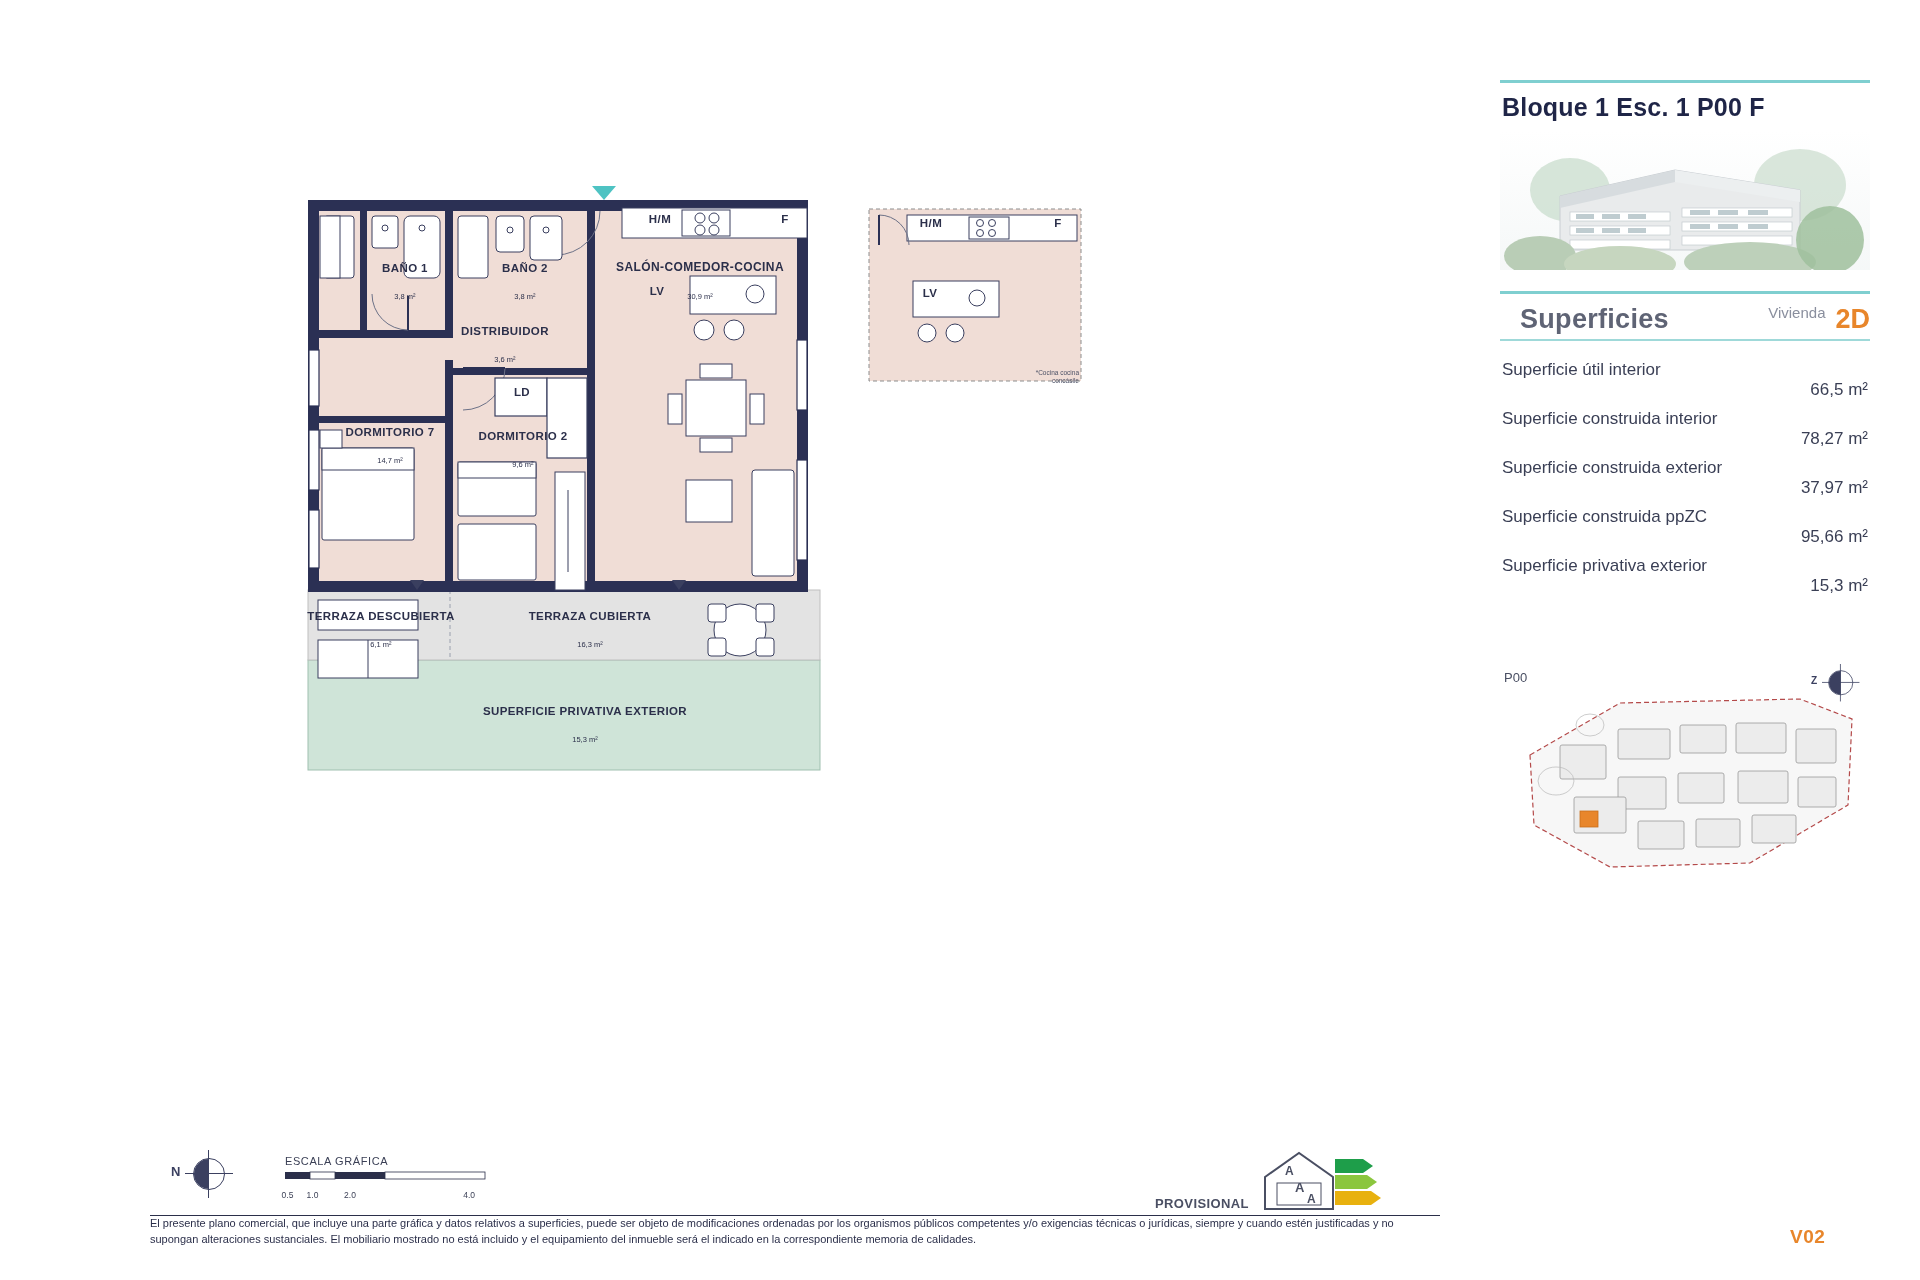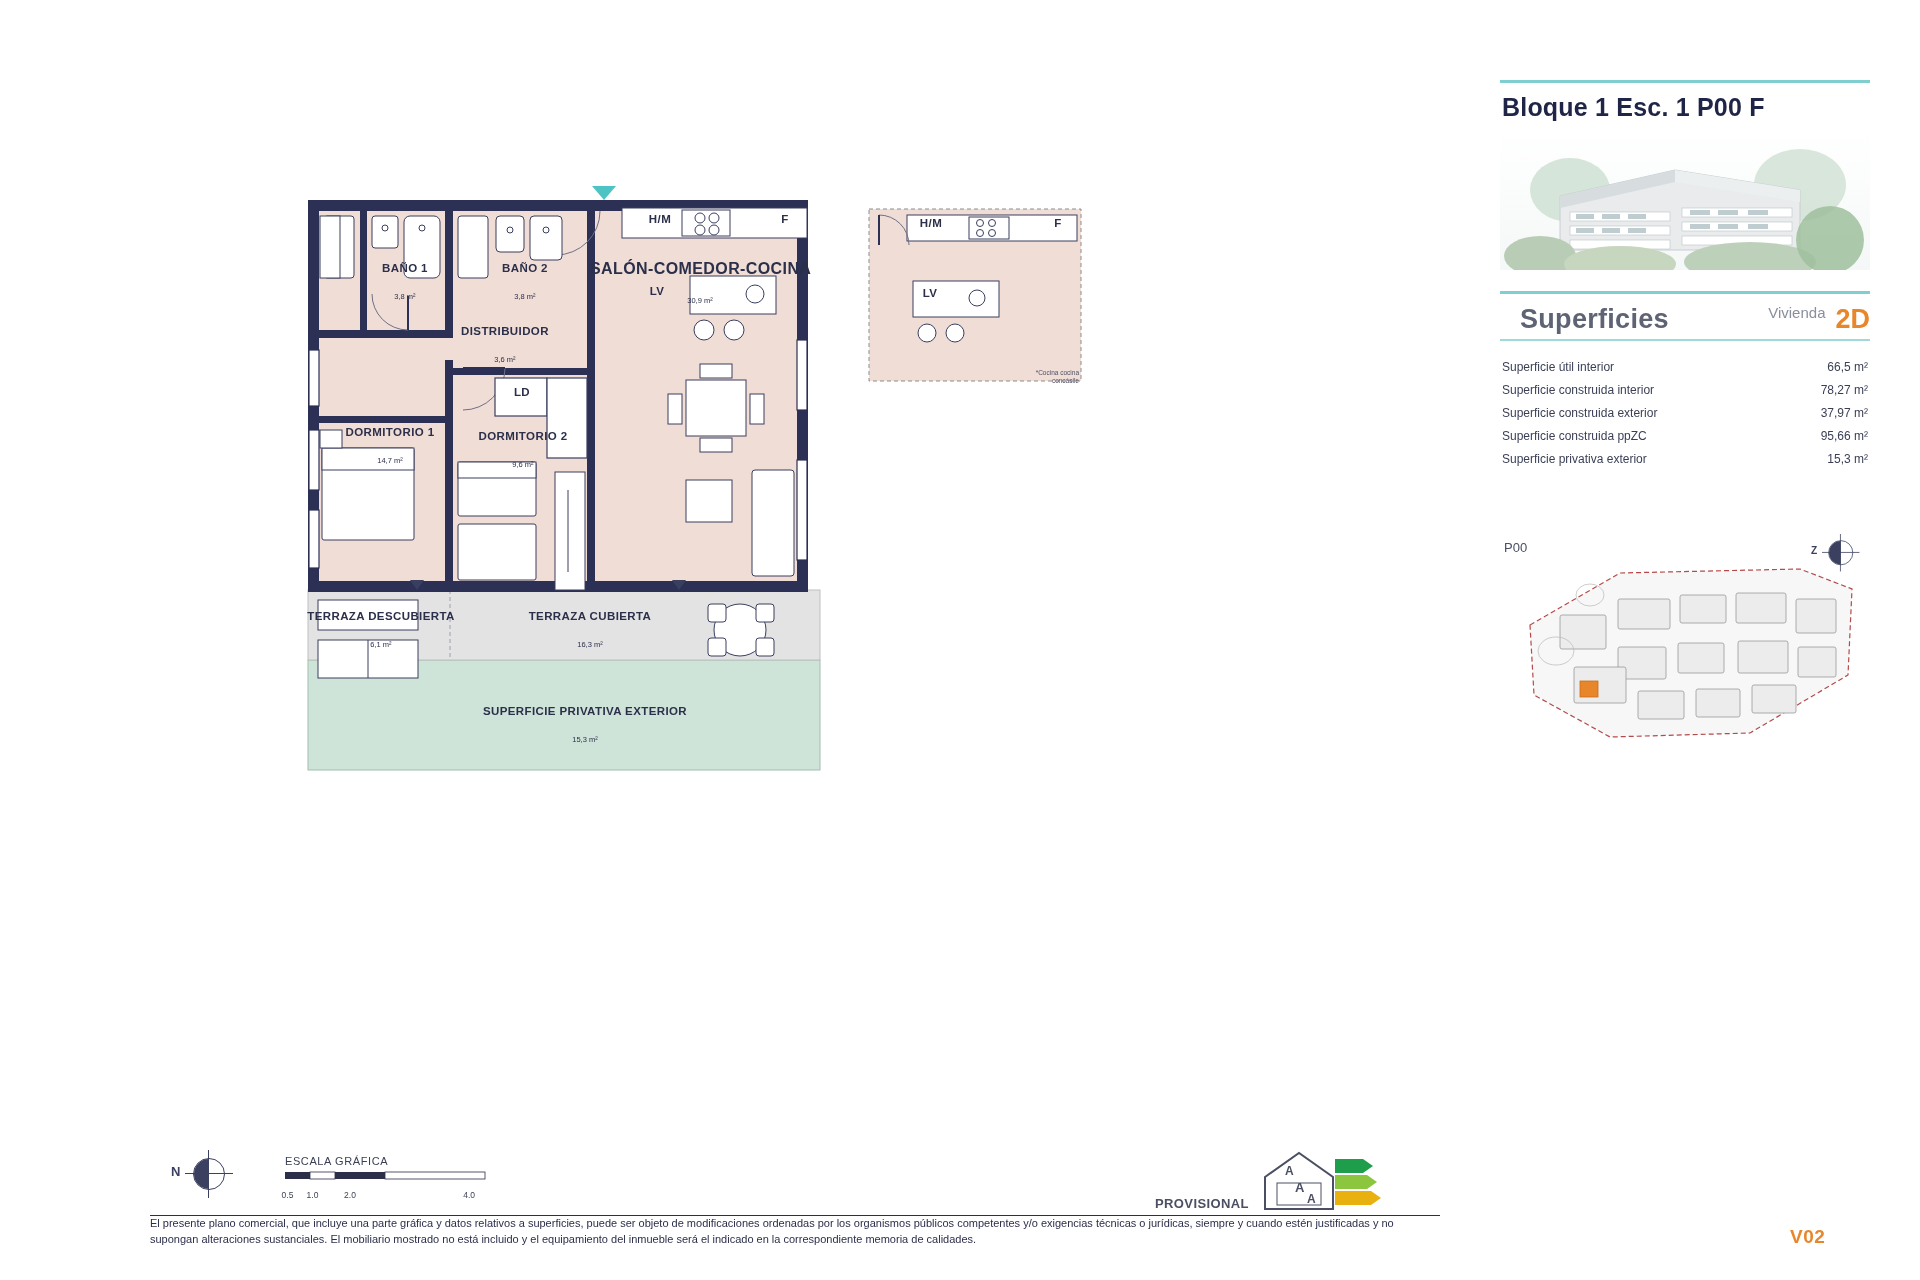--- a/index.html
+++ b/index.html
@@ -14,42 +14,42 @@
   .render svg{display:block}
 
   .superficies-head{display:flex;align-items:flex-end;justify-content:space-between;margin-top:10px;margin-left:20px;}
   .superficies-title{font-size:27px;color:#5f6475;font-weight:bold;letter-spacing:.3px;}
   .viv-wrap{display:flex;align-items:flex-start;gap:10px;}
   .viv-label{font-size:15px;color:#8a8f9e;}
   .viv-code{font-size:27px;color:#e8862b;font-weight:bold;}
   .rule2{height:2px;background:#9fd9d9;width:100%;margin-top:4px;}
 
   .surf-list{margin-top:14px;}
-  .surf-row{display:flex;justify-content:space-between;font-size:12px;color:#3a3f55;padding:4.5px 2px;}
+  .surf-row{display:flex;justify-content:flex-end;font-size:17px;color:#3a3f55;padding:4.5px 2px;flex-direction:column;}
   .surf-row .val{min-width:90px;text-align:right;}
 
   .plot-label{font-size:13px;color:#4a4f63;margin:0 0 0 4px;}
   .sitemap{position:relative;width:370px;height:210px;}
 
   
   .compass{position:relative;width:48px;height:48px;}
   .compass .circ{position:absolute;left:8px;top:8px;width:32px;height:32px;border-radius:50%;border:1.4px solid #3b4060;box-sizing:border-box;}
   .compass .circ .half{position:absolute;left:0;top:0;width:50%;height:100%;background:#3b4060;border-radius:32px 0 0 32px;}
   .compass .bar-h{position:absolute;left:0;top:23px;width:48px;height:1.4px;background:#3b4060;}
   .compass .bar-v{position:absolute;left:23px;top:0;height:48px;width:1.4px;background:#3b4060;}
   .compass .n{position:absolute;left:-14px;top:14px;font-size:13px;font-weight:bold;color:#3b4060;}
   .compass.small{transform:scale(.78);transform-origin:left top;}
 
   
   .plan{position:absolute;left:300px;top:180px;width:540px;height:640px;}
   .walls{position:absolute;left:0;top:0;}
   .room-label{position:absolute;text-align:center;color:#2b2f4a;}
   .room-label .nm{font-size:11.5px;font-weight:bold;letter-spacing:.4px;white-space:nowrap;}
   .room-label .ar{font-size:7.5px;margin-top:18px;}
-  .label-big .nm{font-size:16px;text-align:center;}
+  .label-big .nm{font-size:12px;text-align:center;}
 
   .kitchen-alt{position:absolute;left:865px;top:205px;width:220px;height:190px;}
   .note{position:absolute;font-size:6.5px;color:#4c5166;line-height:1.25;text-align:right;}
   .scale-wrap{position:absolute;left:285px;top:1155px;width:230px;}
   .scale-title{font-size:11px;letter-spacing:.6px;color:#3a3f55;margin-bottom:3px;}
   .scale-nums{display:flex;font-size:8.5px;color:#3a3f55;margin-top:2px;}
   .prov{position:absolute;left:1155px;top:1145px;display:flex;align-items:flex-end;gap:6px;}
   .prov-text{font-size:13px;font-weight:bold;color:#4a4f63;letter-spacing:.4px;padding-bottom:4px;}
   .legal{position:absolute;left:150px;top:1215px;width:1290px;font-size:11px;line-height:1.45;color:#2b2f4a;border-top:1.4px solid #2b2f4a;padding-top:0;}
   .vcode{position:absolute;left:1790px;top:1226px;font-size:19px;font-weight:bold;color:#e8862b;letter-spacing:.5px;}
@@ -207,21 +207,21 @@
     </div>
     <div class="room-label" style="left:140px;top:145px;width:130px;">
       <div class="nm">DISTRIBUIDOR</div>
       <div class="ar">3,6 m²</div>
     </div>
     <div class="room-label label-big" style="left:290px;top:80px;width:220px;">
       <div class="nm">SALÓN-COMEDOR-COCINA</div>
       <div class="ar">30,9 m²</div>
     </div>
     <div class="room-label" style="left:20px;top:246px;width:140px;">
-      <div class="nm">DORMITORIO 1</div>
+      <div class="nm">DORMITORIO 7</div>
       <div class="ar">14,7 m²</div>
     </div>
     <div class="room-label" style="left:158px;top:250px;width:130px;">
       <div class="nm">DORMITORIO 2</div>
       <div class="ar">9,6 m²</div>
     </div>
     <div class="room-label" style="left:6px;top:430px;width:150px;">
       <div class="nm">TERRAZA DESCUBIERTA</div>
       <div class="ar">6,1 m²</div>
     </div>

